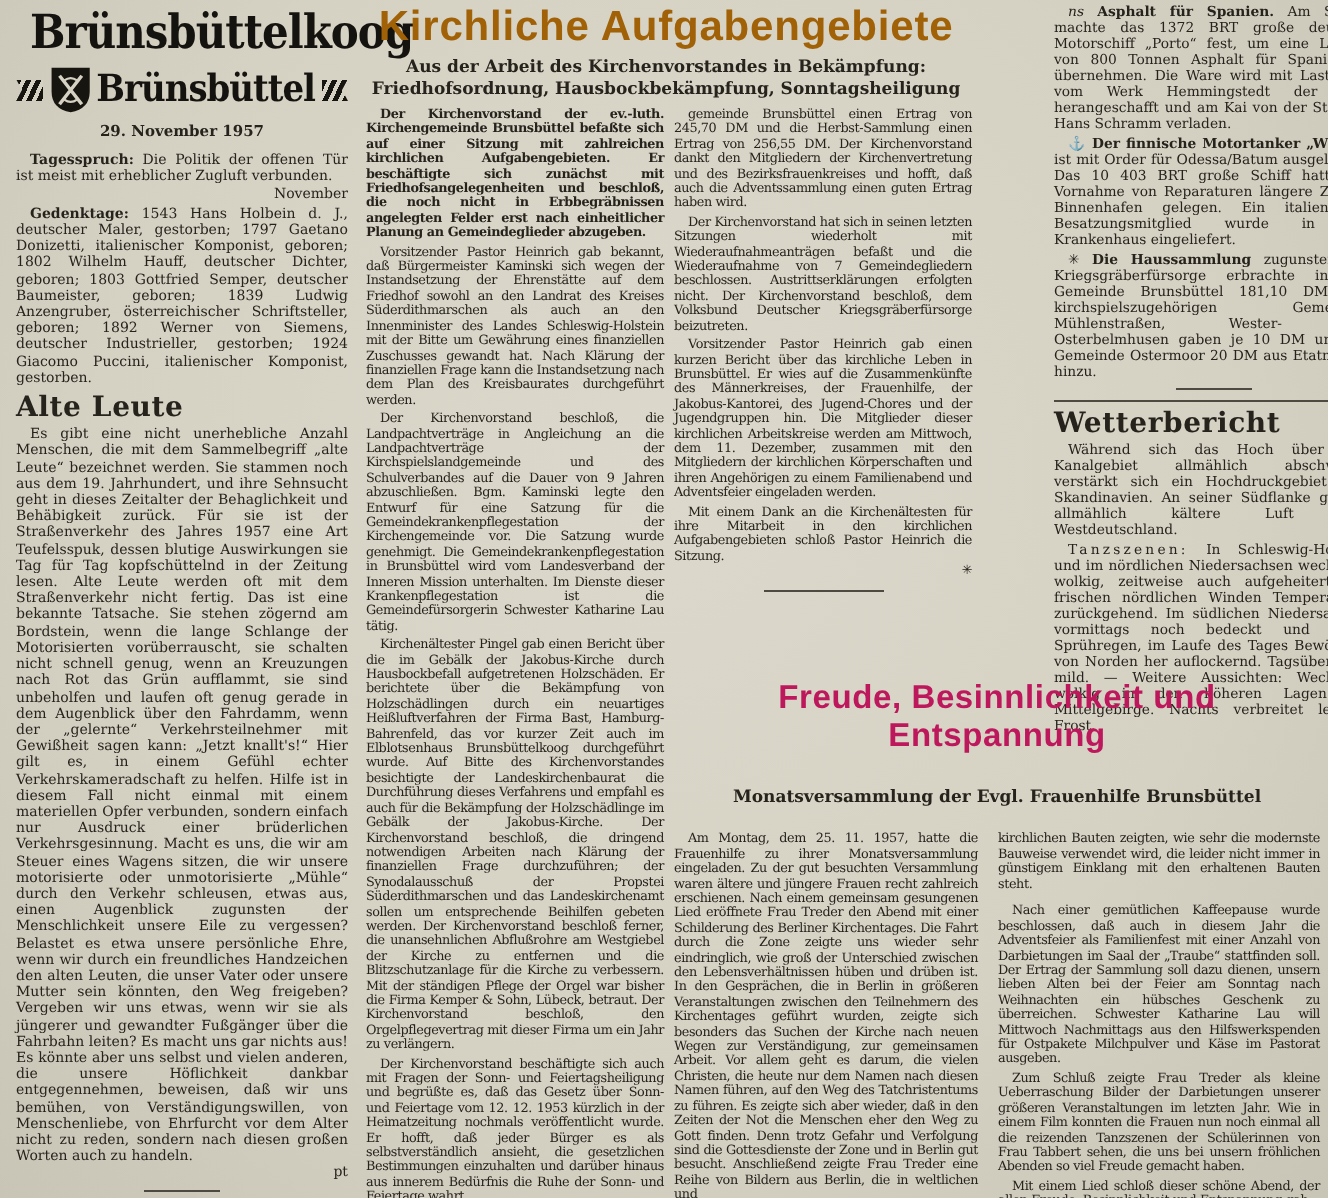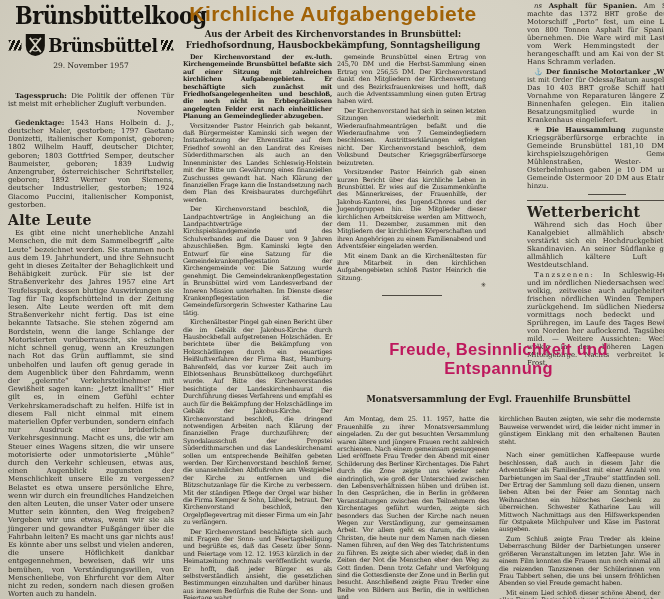--- a/index.html
+++ b/index.html
@@ -30,21 +30,21 @@
   .h-sub2{font-size:8.5px;font-weight:bold;text-align:center;margin:2px 0 6px;}
   .h-serif{font-size:14px;font-weight:bold;text-align:left;text-indent:0!important;margin:7px 0 5px!important;letter-spacing:0.3px;}
   
   #masthead{text-align:center;margin-bottom:4px;}
   .mast-title{font-weight:bold;font-size:21px;line-height:23px;letter-spacing:-0.5px;transform:scaleY(1.12);color:#15130f;text-indent:0;margin:0;}
   .banner{display:flex;align-items:center;justify-content:center;gap:3px;margin:3px 0 2px;}
   .ribbon{width:17px;height:11px;background:repeating-linear-gradient(115deg,#17150f 0 2.5px,#d5d1c3 2.5px 4.5px);}
   .ribbon.left{clip-path:polygon(0 0,100% 0,100% 100%,0 100%,22% 50%);}
   .ribbon.right{clip-path:polygon(0 0,100% 0,78% 50%,100% 100%,0 100%);}
   .mast-title2{font-weight:bold;font-size:17px;letter-spacing:-0.5px;transform:scaleY(1.1);color:#15130f;}
-  .dateline{font-weight:normal;font-size:7.5px;margin:2px 0 22px;}
+  .dateline{font-weight:bold;font-size:7.5px;margin:2px 0 6px;}
   
   hr{border:0;border-top:1px solid #4e4a42;}
   .rule-small{width:38px;margin:4px auto;}
   .rule-mid{width:60px;margin:5px auto;}
   .rule-full{width:100%;margin:5px 0;}
   .spaced{letter-spacing:1.6px;}
 </style>
 </head>
 <body>
 
@@ -82,21 +82,21 @@
     <span class="sig">pt</span>
   </p>
 
   <hr class="rule-small">
 
 </div>
 
 <div id="a1-header">
   <p class="h-main">Kirchliche Aufgabengebiete</p>
   <div class="h-sub">
-    <div>Aus der Arbeit des Kirchenvorstandes in Brunsbüttel:</div>
+    <div>Aus der Arbeit des Kirchenvorstandes in Bekämpfung:</div>
     <div>Friedhofsordnung, Hausbockbekämpfung, Sonntagsheiligung</div>
   </div>
 </div>
 
 <div class="col" id="col2">
   <p class="noi" style="font-weight:bold">Der Kirchenvorstand der ev.-luth. Kirchengemeinde Brunsbüttel befaßte sich auf einer Sitzung mit zahlreichen kirchlichen Aufgabengebieten. Er beschäftigte sich zunächst mit Friedhofsangelegenheiten und beschloß, die noch nicht in Erbbegräbnissen angelegten Felder erst nach einheitlicher Planung an Gemeindeglieder abzugeben.</p>
   <p>Vorsitzender Pastor Heinrich gab bekannt, daß Bürgermeister Kaminski sich wegen der Instandsetzung der Ehrenstätte auf dem Friedhof sowohl an den Landrat des Kreises Süderdithmarschen als auch an den Innenminister des Landes Schleswig-Holstein mit der Bitte um Gewährung eines finanziellen Zuschusses gewandt hat. Nach Klärung der finanziellen Frage kann die Instandsetzung nach dem Plan des Kreisbaurates durchgeführt werden.</p>
   <p>Der Kirchenvorstand beschloß, die Landpachtverträge in Angleichung an die Landpachtverträge der Kirchspielslandgemeinde und des Schulverbandes auf die Dauer von 9 Jahren abzuschließen. Bgm. Kaminski legte den Entwurf für eine Satzung für die Gemeindekrankenpflegestation der Kirchengemeinde vor. Die Satzung wurde genehmigt. Die Gemeindekrankenpflegestation in Brunsbüttel wird vom Landesverband der Inneren Mission unterhalten. Im Dienste dieser Krankenpflegestation ist die Gemeindefürsorgerin Schwester Katharine Lau tätig.</p>
   <p>Kirchenältester Pingel gab einen Bericht über die im Gebälk der Jakobus-Kirche durch Hausbockbefall aufgetretenen Holzschäden. Er berichtete über die Bekämpfung von Holzschädlingen durch ein neuartiges Heißluftverfahren der Firma Bast, Hamburg-Bahrenfeld, das vor kurzer Zeit auch im Elblotsenhaus Brunsbüttelkoog durchgeführt wurde. Auf Bitte des Kirchenvorstandes besichtigte der Landeskirchenbaurat die Durchführung dieses Verfahrens und empfahl es auch für die Bekämpfung der Holzschädlinge im Gebälk der Jakobus-Kirche. Der Kirchenvorstand beschloß, die dringend notwendigen Arbeiten nach Klärung der finanziellen Frage durchzuführen; der Synodalausschuß der Propstei Süderdithmarschen und das Landeskirchenamt sollen um entsprechende Beihilfen gebeten werden. Der Kirchenvorstand beschloß ferner, die unansehnlichen Abflußrohre am Westgiebel der Kirche zu entfernen und die Blitzschutzanlage für die Kirche zu verbessern. Mit der ständigen Pflege der Orgel war bisher die Firma Kemper &amp; Sohn, Lübeck, betraut. Der Kirchenvorstand beschloß, den Orgelpflegevertrag mit dieser Firma um ein Jahr zu verlängern.</p>
   <p>Der Kirchenvorstand beschäftigte sich auch mit Fragen der Sonn- und Feiertagsheiligung und begrüßte es, daß das Gesetz über Sonn- und Feiertage vom 12. 12. 1953 kürzlich in der Heimatzeitung nochmals veröffentlicht wurde. Er hofft, daß jeder Bürger es als selbstverständlich ansieht, die gesetzlichen Bestimmungen einzuhalten und darüber hinaus aus innerem Bedürfnis die Ruhe der Sonn- und Feiertage wahrt.</p>

